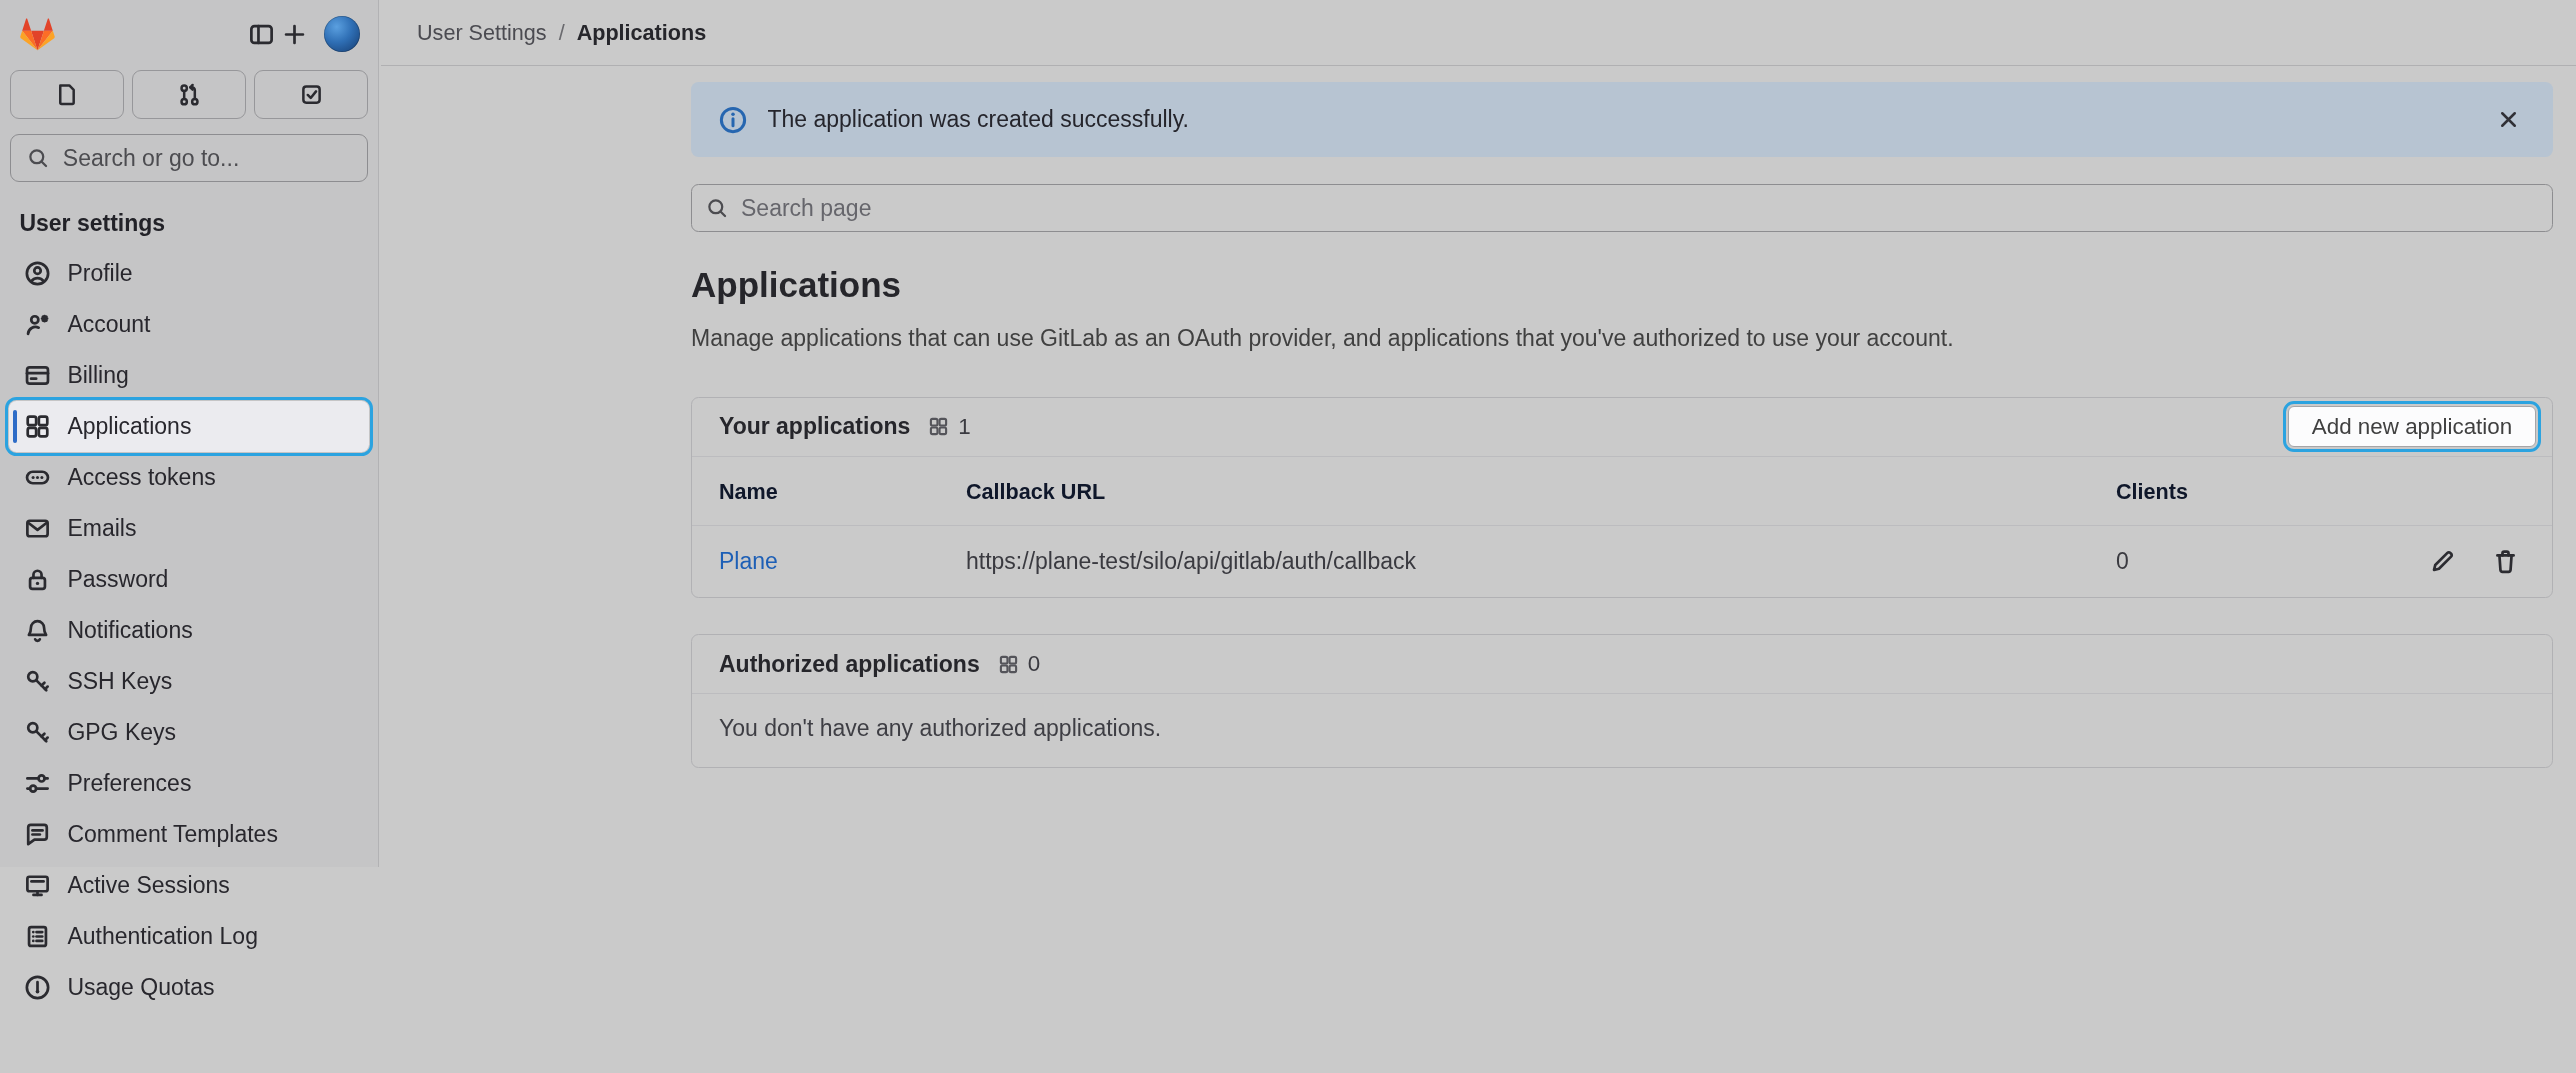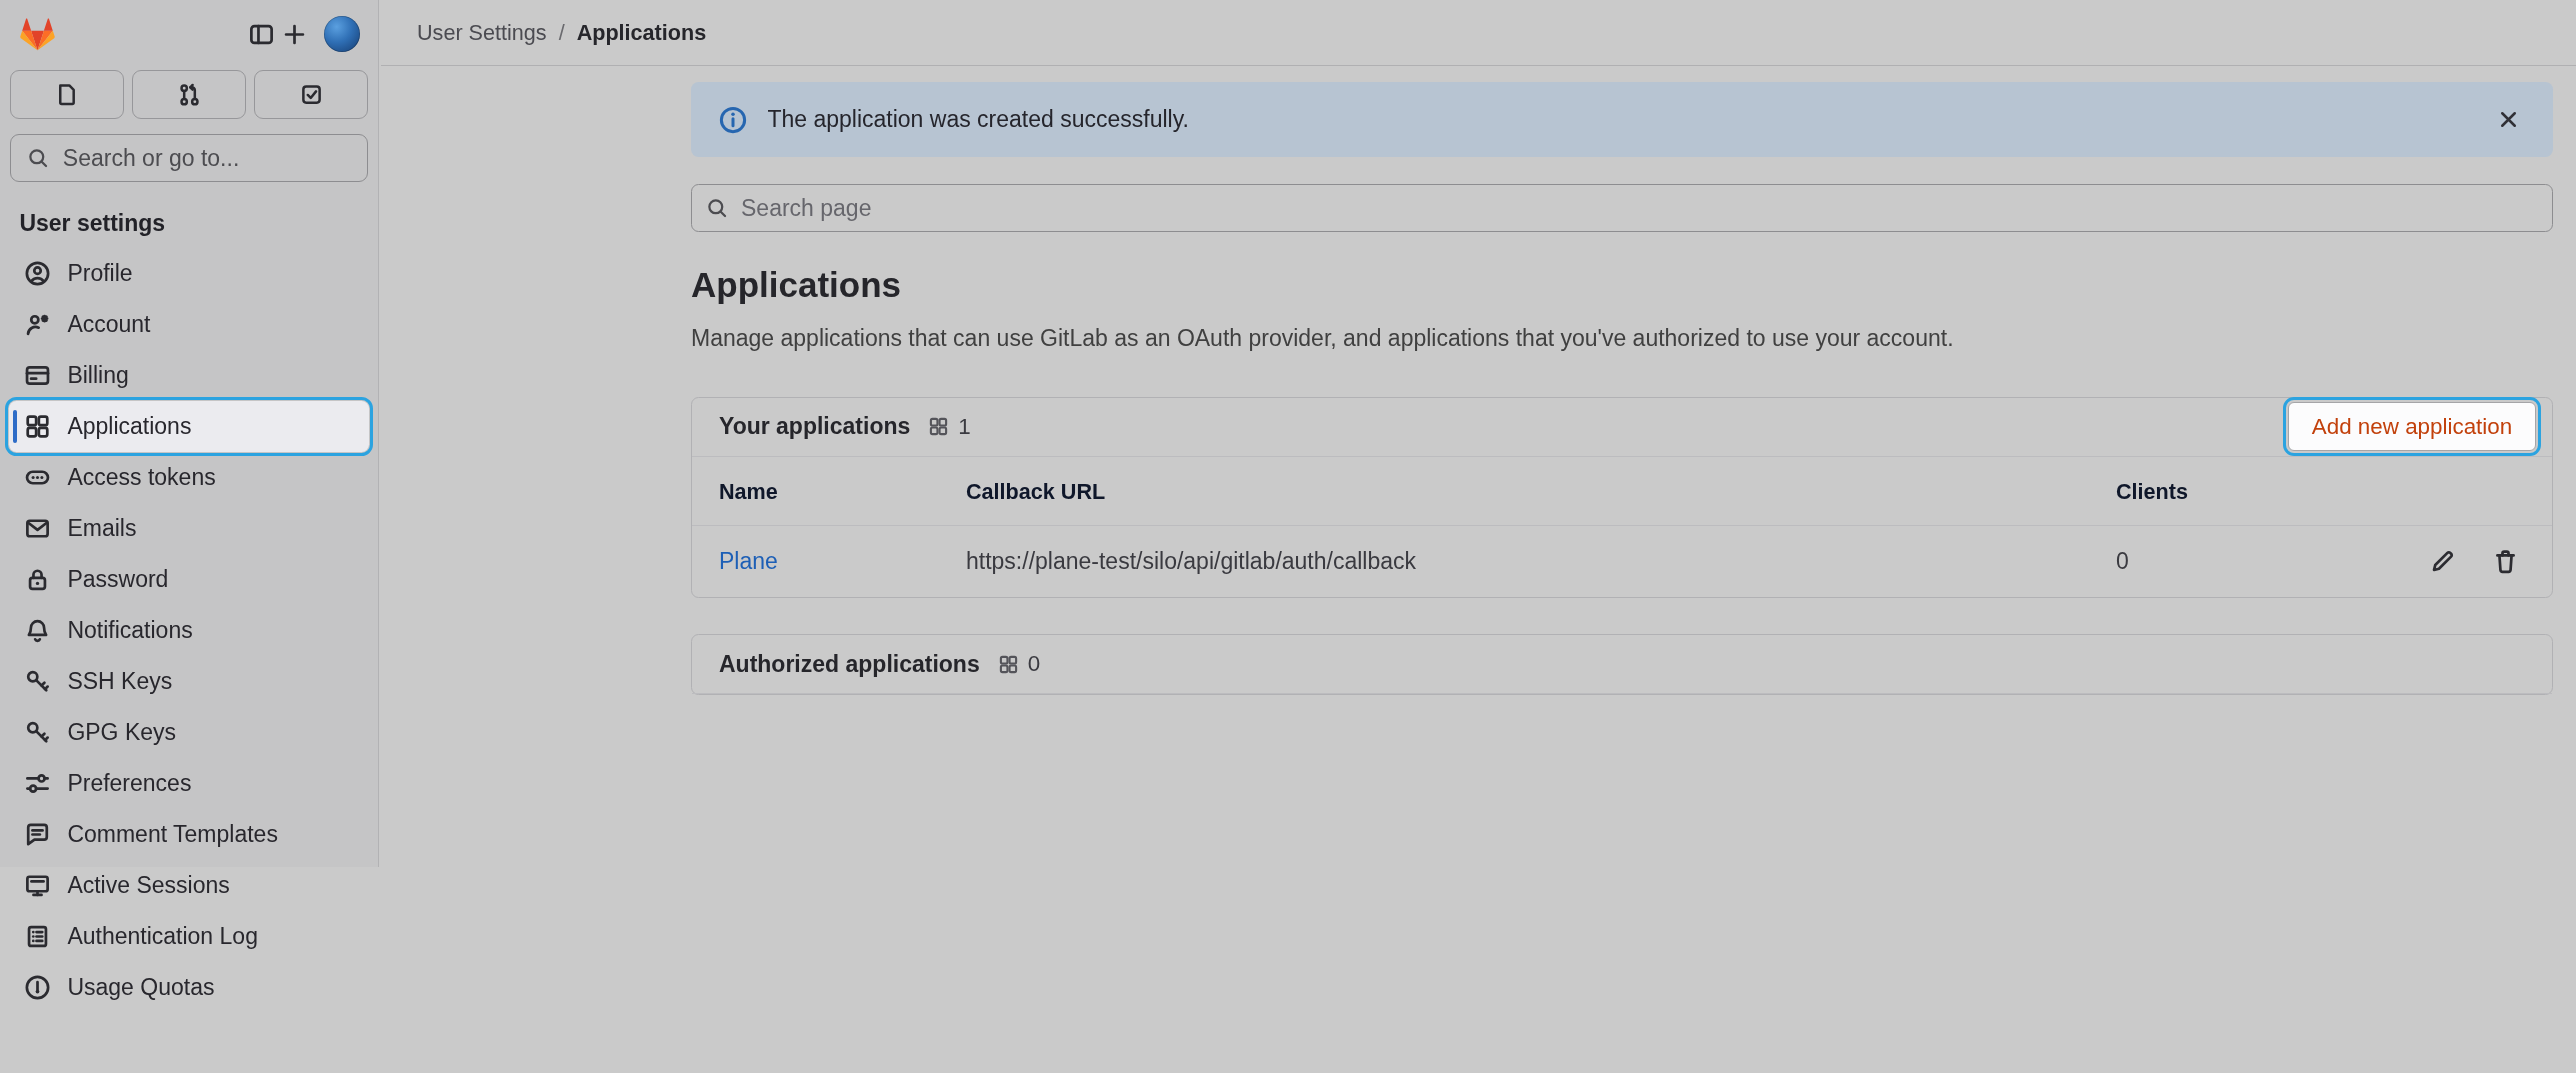--- a/index.html
+++ b/index.html
@@ -56,21 +56,21 @@
 
   .page-title{margin:33px 0 0;font-size:35px;font-weight:700;color:#26262b;}
   .page-desc{margin-top:19.4px;font-size:23px;color:#404040;}
 
   .card{margin-top:45px;border:1.5px solid #b1b1b4;border-radius:7.5px;}
   .card + .card{margin-top:36px;}
   .card-header{display:flex;align-items:center;min-height:58px;padding:0 16.4px 0 27px;border-bottom:1.5px solid #bcbcbf;}
   .card-title{font-size:23px;font-weight:700;color:#26262b;}
   .count-icon{margin-left:18px;color:#54545a;}
   .count{margin-left:9px;font-size:22.4px;color:#3a3a40;}
-  .add-btn{margin-left:auto;height:49px;padding:0 22.4px;background:#fcfcfd;border:1.5px solid #a5a5a8;border-radius:6px;font-size:22.4px;color:#c2410c;font-family:inherit;cursor:pointer;outline:3.7px solid #2ba3e0;outline-offset:2.2px;}
+  .add-btn{margin-left:auto;height:41px;padding:0 22.4px;background:#fcfcfd;border:1.5px solid #a5a5a8;border-radius:6px;font-size:22.4px;color:#404040;font-family:inherit;cursor:pointer;outline:3.7px solid #2ba3e0;outline-offset:2.2px;}
 
   .t-head,.t-row{display:grid;grid-template-columns:247px 1150px 224px 1fr;align-items:center;padding:0 30px 0 27px;}
   .t-head{font-size:21.6px;font-weight:700;color:#0f172a;padding-top:22.4px;padding-bottom:19.4px;}
   .t-row{border-top:1.5px solid #bcbcbf;padding-top:19.4px;padding-bottom:19.4px;font-size:23px;color:#3a3a40;}
   .app-link{color:#1d5fb6;cursor:pointer;text-decoration:none;}
   .row-actions{display:flex;justify-content:flex-end;gap:30px;color:#2c2c31;}
   .act-btn{width:33px;height:33px;display:flex;align-items:center;justify-content:center;cursor:pointer;border-radius:4.5px;}
 
   .card-body{padding:21px 27px 25px;font-size:23px;color:#3e3e44;}
 </style>
@@ -409,17 +409,18 @@
         <span class="count-icon">
           <svg class="ic" width="21" height="21" viewBox="0 0 16 16">
               <rect x="2.2" y="2.2" width="5" height="5" rx="1.2"></rect>
               <rect x="8.8" y="2.2" width="5" height="5" rx="1.2"></rect>
               <rect x="2.2" y="8.8" width="5" height="5" rx="1.2"></rect>
               <rect x="8.8" y="8.8" width="5" height="5" rx="1.2"></rect>
             </svg>
         </span>
         <span class="count">0</span>
       </div>
+      <div class="card-body">You don't have any authorized applications.</div>
     </section>
 
   </div>
 </div>
 
 
 </body></html>

